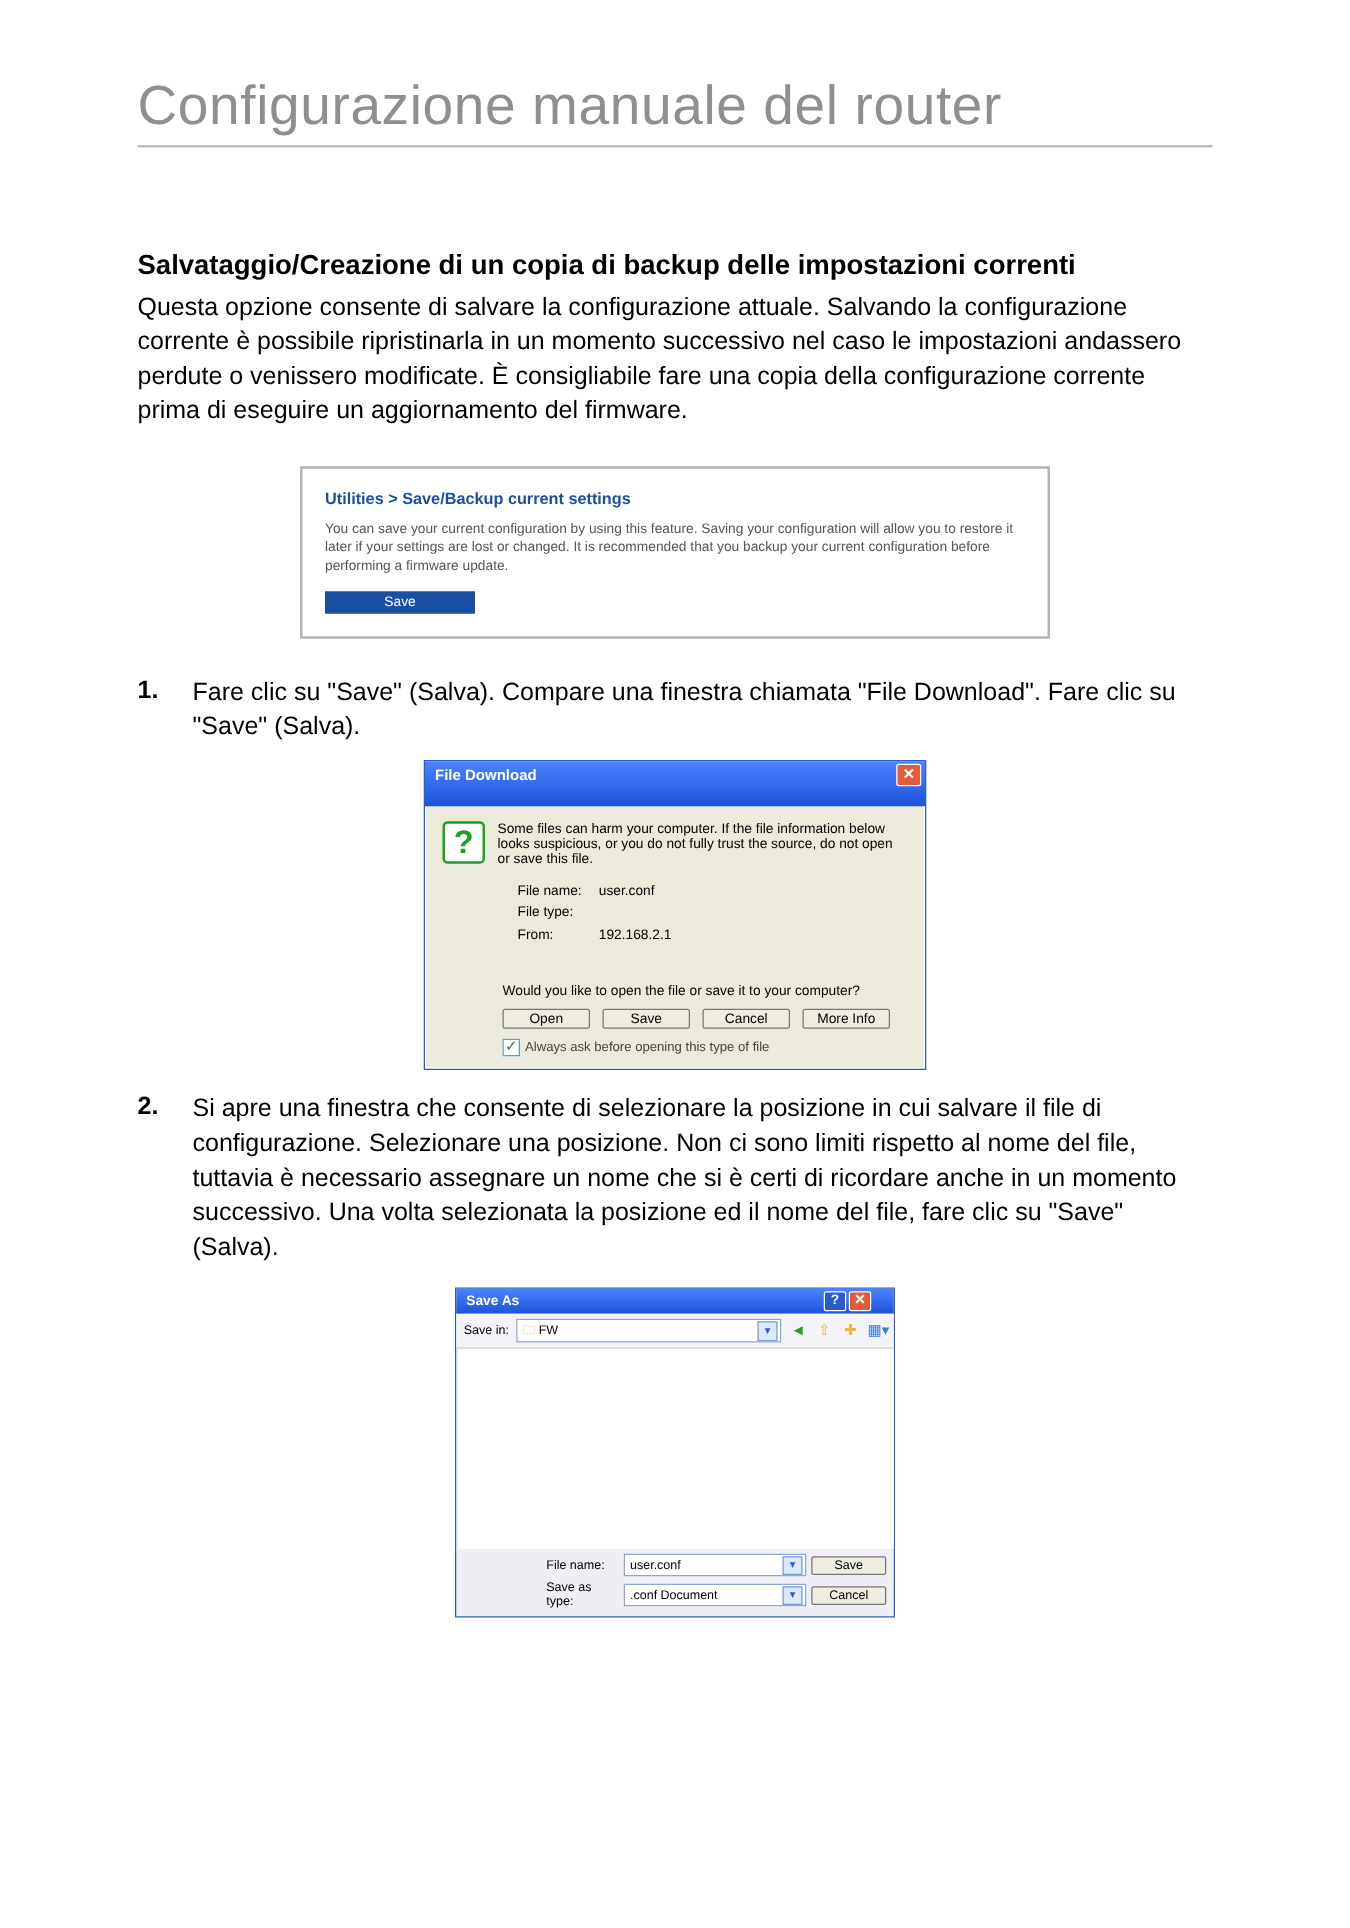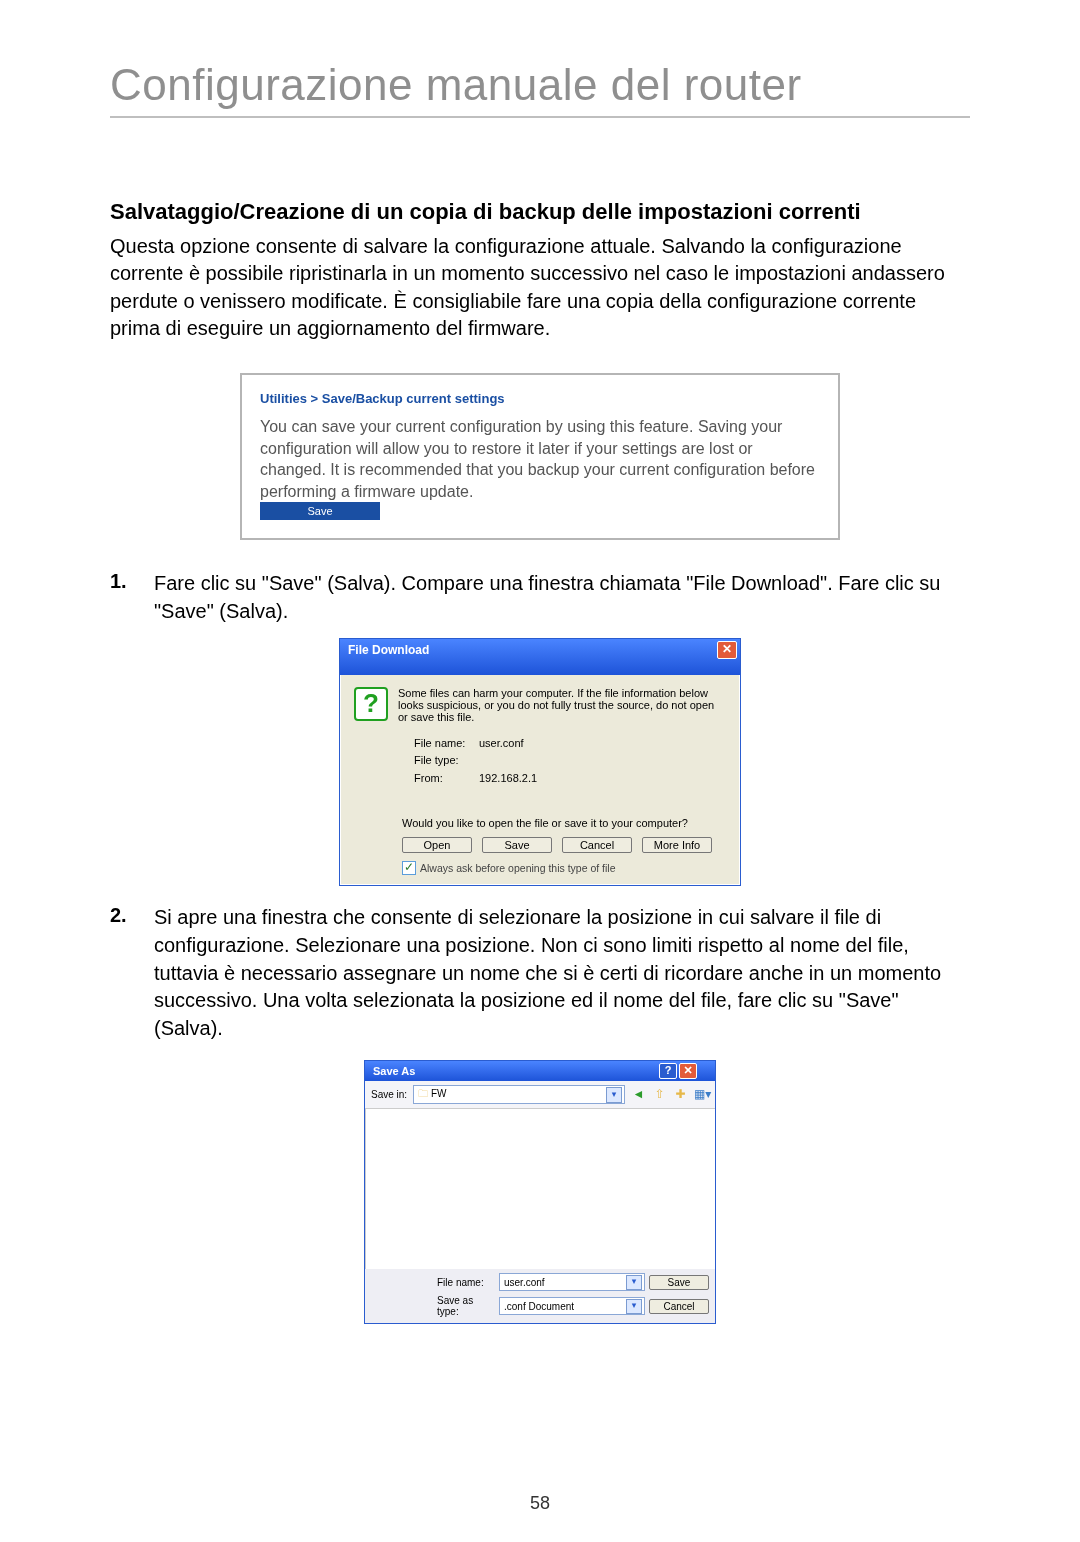--- a/index.html
+++ b/index.html
@@ -59,24 +59,24 @@
     padding: 16px 18px 18px 18px;
     font-family: Tahoma, Verdana, sans-serif;
   }
   .panel1-breadcrumb {
     color: #1a4fa3;
     font-weight: bold;
     font-size: 13px;
     margin-bottom: 10px;
   }
   .panel1-desc {
-    font-size: 16px;
+    font-size: 11px;
     color: #555;
     line-height: 1.35;
-    margin-bottom: 0;
+    margin-bottom: 12px;
   }
   .panel1-save {
     background: #1a4fa3;
     color: #fff;
     text-align: center;
     font-size: 11px;
     padding: 3px 0;
     width: 120px;
   }
   
@@ -395,14 +395,13 @@
 
       <span>Save as type:</span>
       <div class="sa-input">
         <span>.conf Document</span>
         <span class="arr" style="width:14px;height:13px;background:#dce8ff;border:1px solid #7b9bd1;color:#2a5ccf;font-size:9px;line-height:11px;text-align:center">▾</span>
       </div>
       <div class="sa-btn">Cancel</div>
     </div>
   </div>
 
-  <div class="pagenum">58</div>
 </div>
 
 </body></html>

